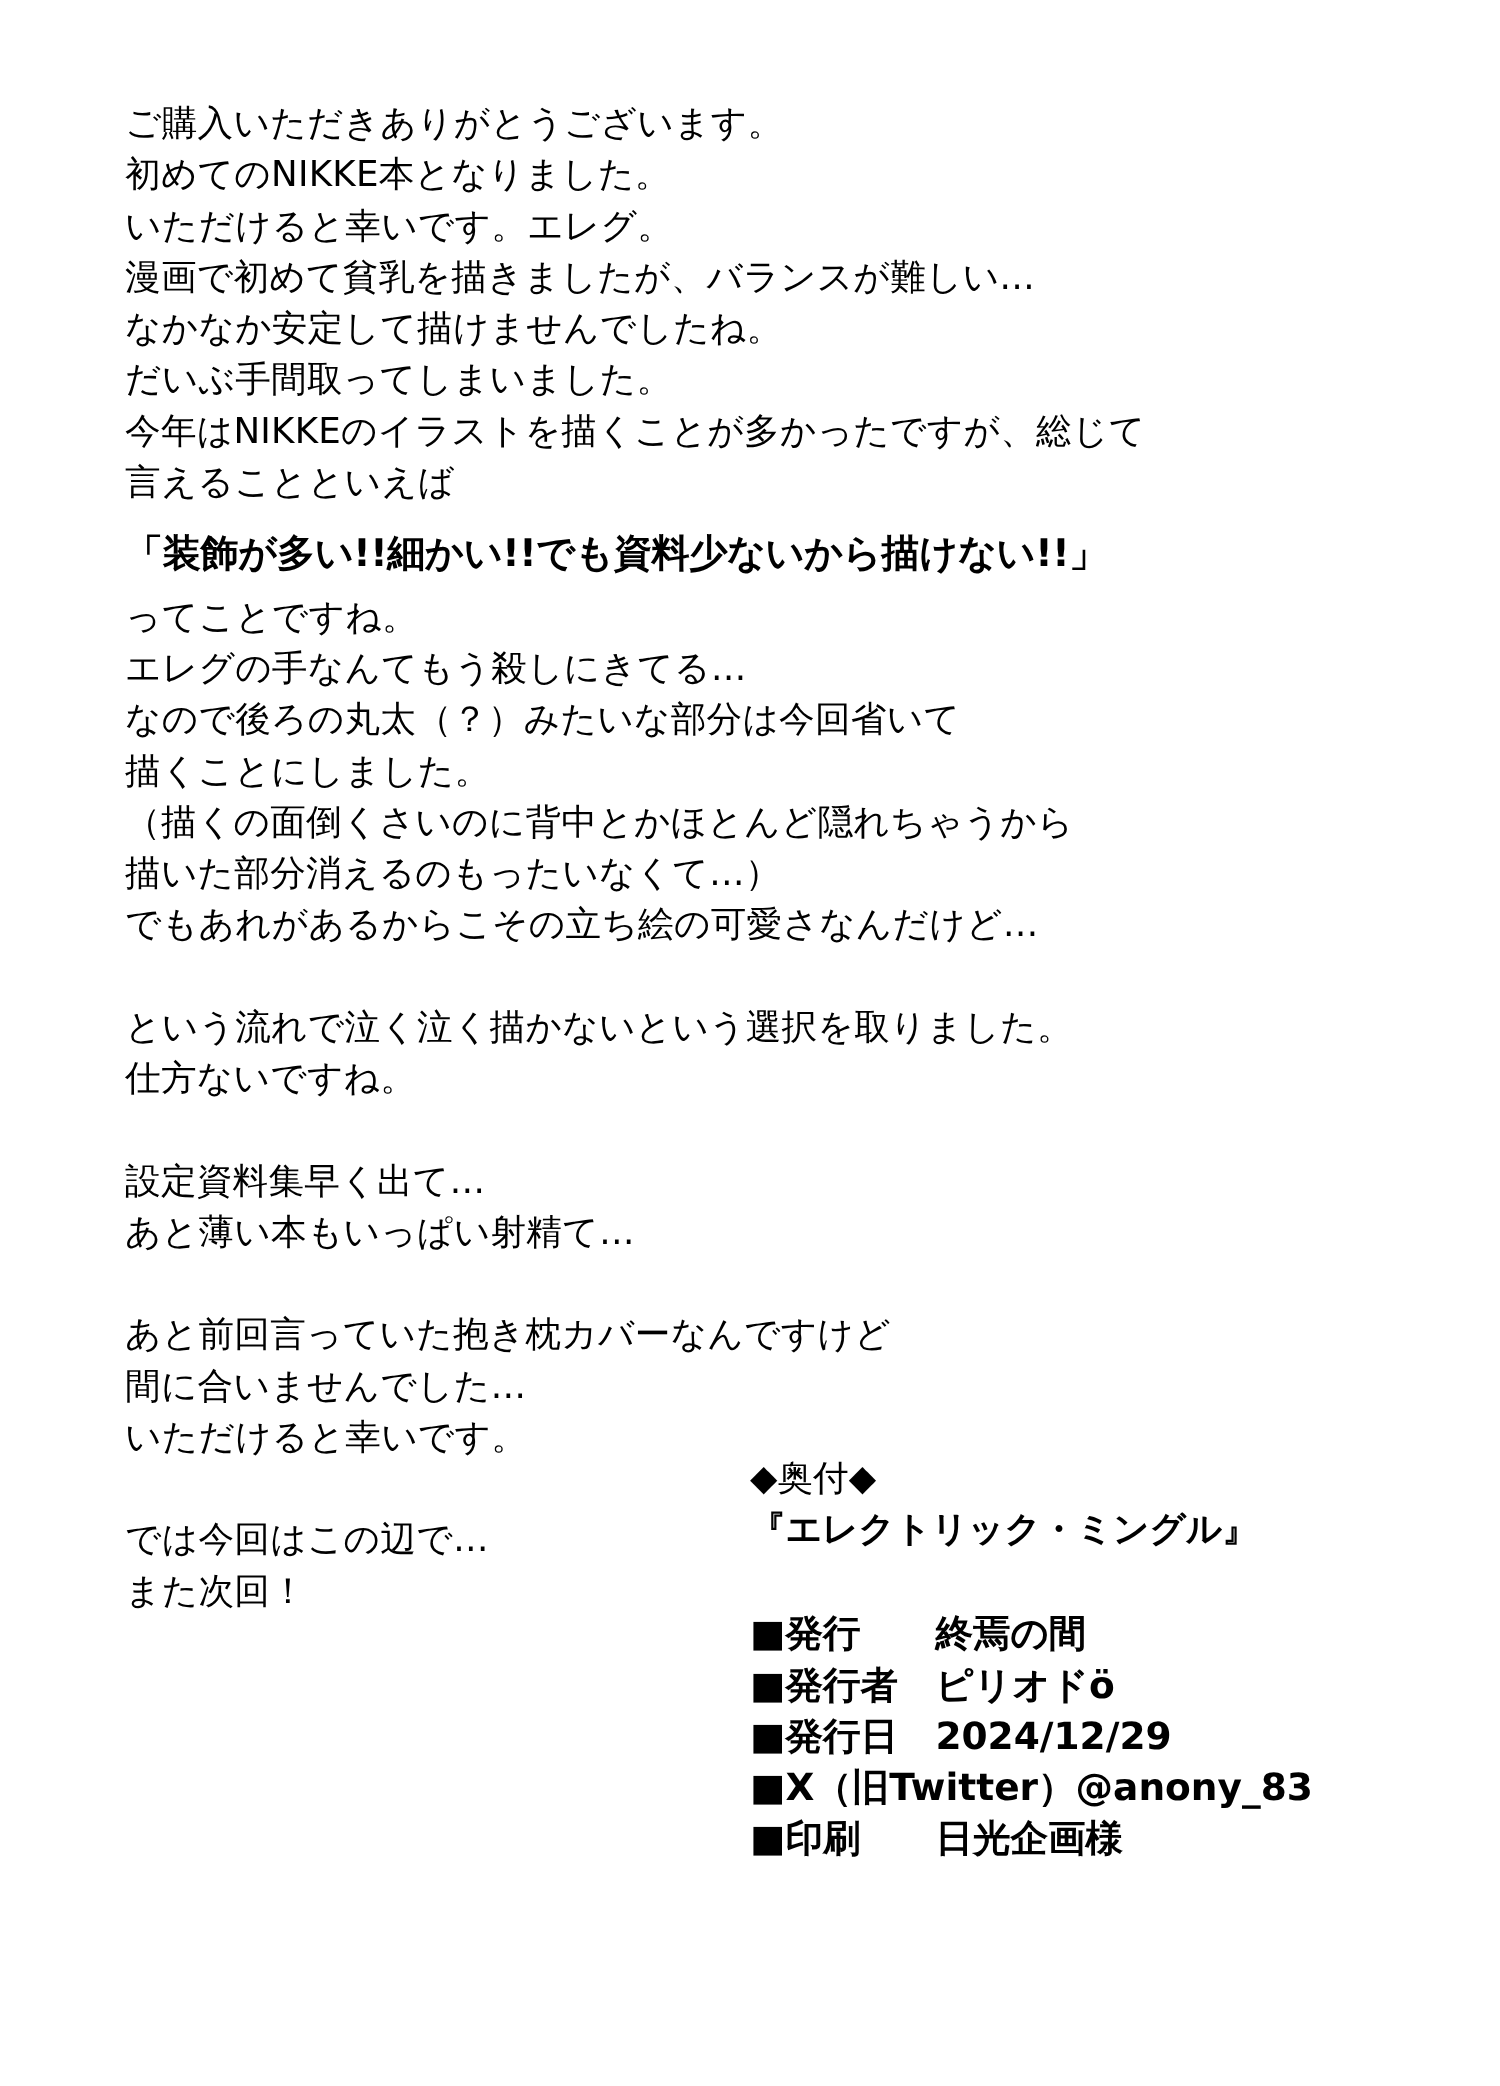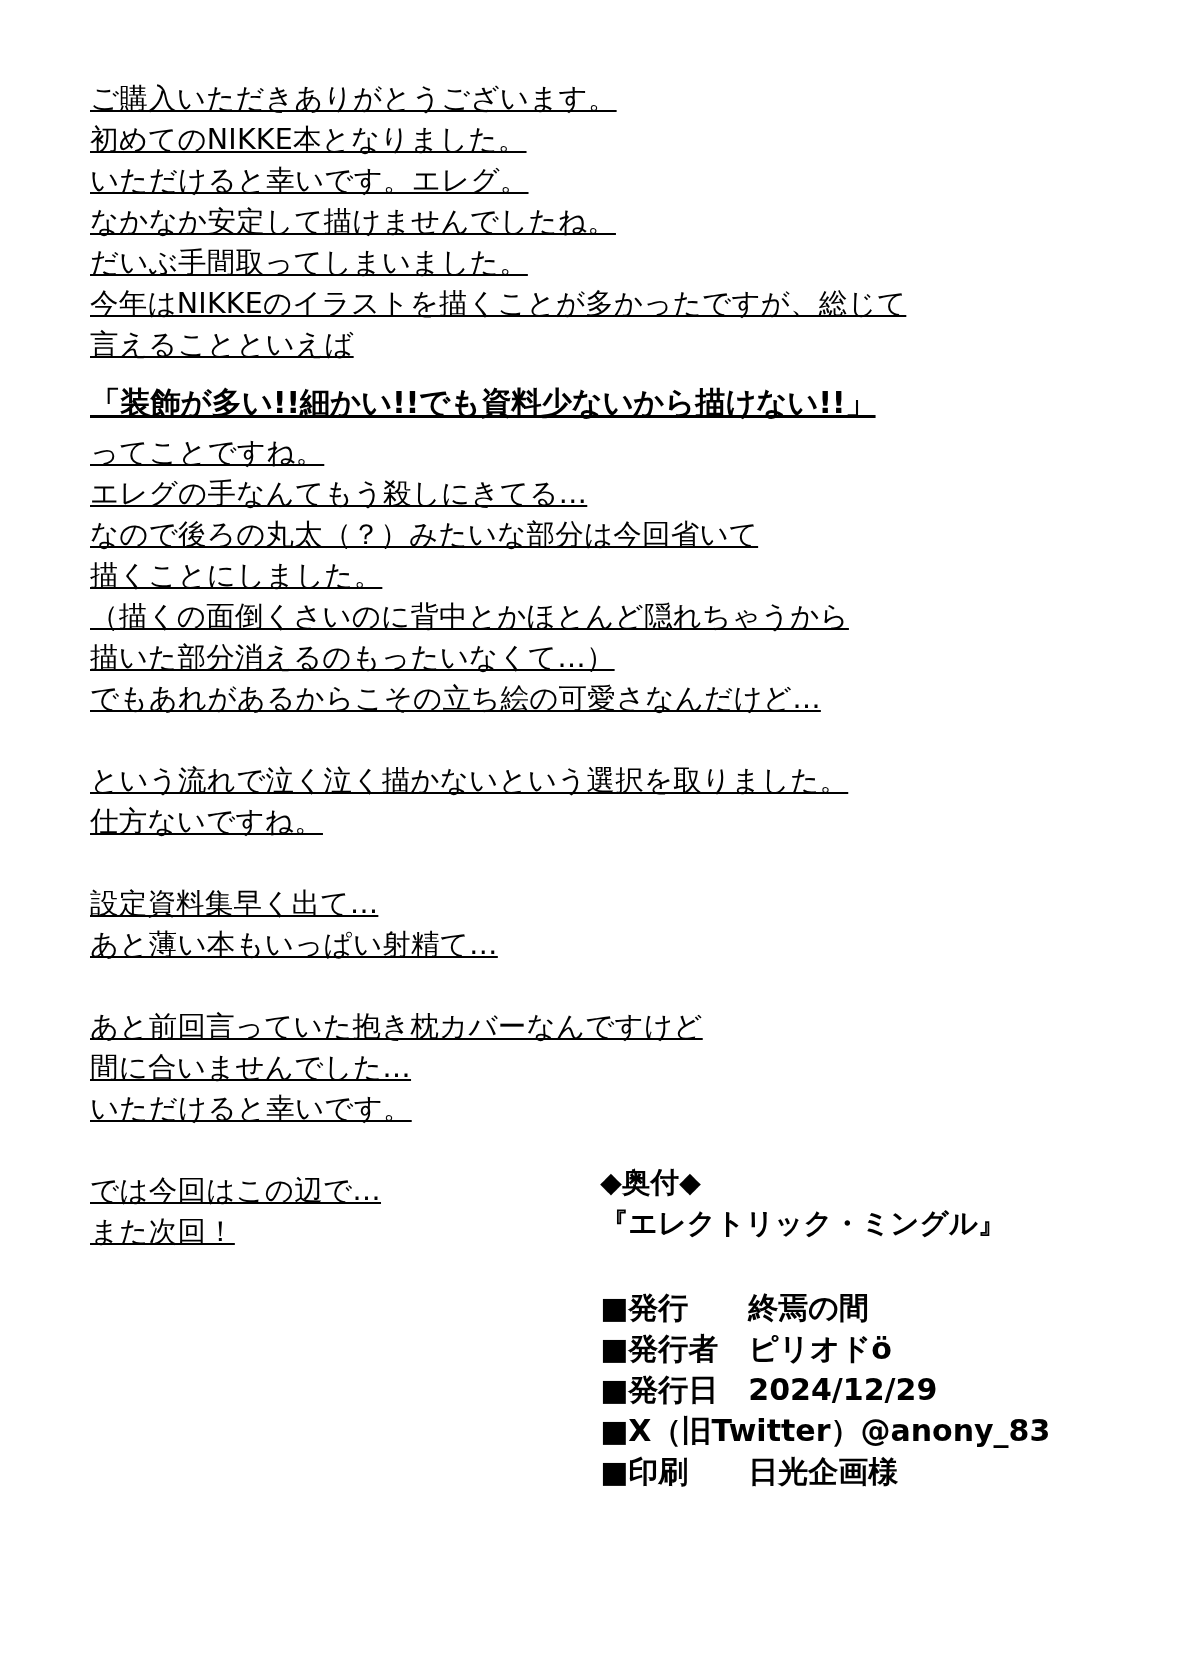--- a/index.html
+++ b/index.html
@@ -18,24 +18,23 @@
   .page {
     position: absolute;
     left: 0;
     top: 0;
     width: 1200px;
     height: 1669px;
     background: #ffffff;
   }
   .afterword {
     position: absolute;
-    left: 90px;
+    left: 100px;
     top: 78px;
     width: 1000px;
-    text-decoration: underline;
   }
   .line {
     font-size: 28.5px;
     line-height: 41px;
     letter-spacing: 0.2px;
     white-space: pre;
     font-weight: 500;
   }
   .line.blank {
     height: 41px;
@@ -50,21 +49,21 @@
   }
   .colophon {
     position: absolute;
     left: 600px;
     top: 1163px;
     width: 560px;
   }
   .colophon .c-head {
     font-size: 28.5px;
     line-height: 40px;
-    font-weight: 700;
+    font-weight: 400;
     white-space: pre;
   }
   .colophon .c-title {
     font-size: 28.5px;
     line-height: 42px;
     font-weight: 800;
     white-space: pre;
   }
   .colophon .c-gap {
     height: 42px;
@@ -78,20 +77,21 @@
 </style>
 </head>
 <body>
 
 <div class="page">
 
   <div class="afterword">
     <div class="line">ご購入いただきありがとうございます。</div>
     <div class="line">初めてのNIKKE本となりました。</div>
     <div class="line">いただけると幸いです。エレグ。</div>
+    <div class="line">漫画で初めて貧乳を描きましたが、バランスが難しい…</div>
     <div class="line">なかなか安定して描けませんでしたね。</div>
     <div class="line">だいぶ手間取ってしまいました。</div>
     <div class="line">今年はNIKKEのイラストを描くことが多かったですが、総じて</div>
     <div class="line">言えることといえば</div>
 
     <div class="shout">「装飾が多い!!細かい!!でも資料少ないから描けない!!」</div>
 
     <div class="line">ってことですね。</div>
     <div class="line">エレグの手なんてもう殺しにきてる…</div>
     <div class="line">なので後ろの丸太（？）みたいな部分は今回省いて</div>

